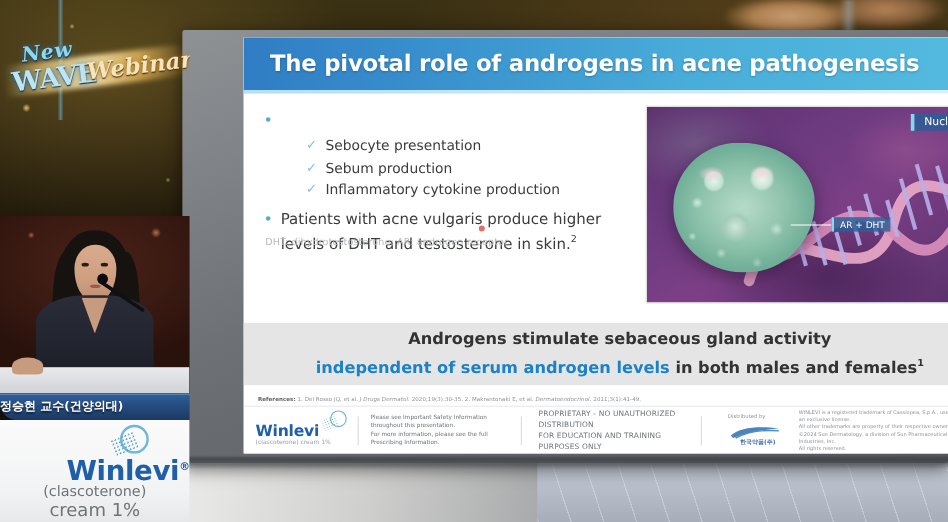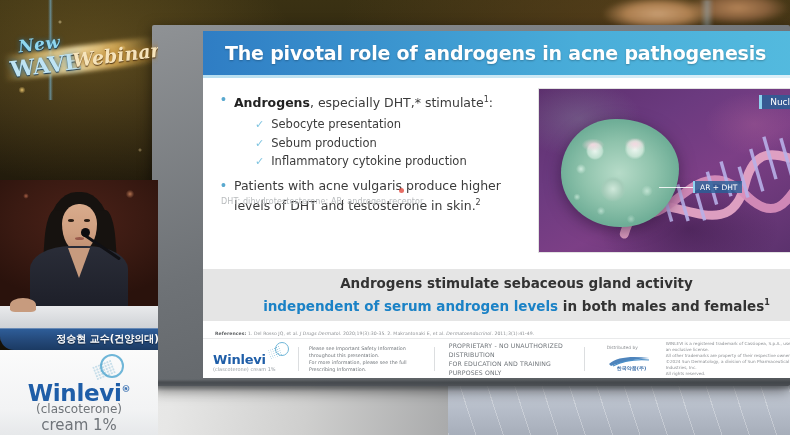--- a/index.html
+++ b/index.html
@@ -157,23 +157,22 @@
     position: absolute; left: 0; bottom: 0; width: 158px; height: 22px;
     background: linear-gradient(180deg, #e9eaec 0%, #cfd2d6 100%);
   }
   .p-hand { position: absolute; left: 10px; bottom: 16px; width: 26px; height: 14px; background:#c79b7e; border-radius: 50% 50% 20% 20%; }
 
   .name-bar {
     position: absolute; left: 0; top: 328px; width: 184px; height: 22px;
     background: linear-gradient(180deg, #2f5f9b 0%, #24497a 55%, #1b3а63 100%);
     background: linear-gradient(180deg, #2f5f9b 0%, #24497a 55%, #1b3a63 100%);
     border-radius: 0 0 14px 14px;
-    display: flex; align-items: center; justify-content: center;
+    display: flex; align-items: center; justify-content: flex-start;
     box-shadow: inset 0 1px 0 rgba(255,255,255,.28);
-    padding-left: 31px;
   }
   .name-bar span {
     color: #fff; font-size: 10px; font-weight: bold;
     font-family: "DejaVu Sans", sans-serif;
     text-shadow: 0 1px 1px rgba(0,0,0,.5);
   }
   .brand-block {
     position: absolute; left: 0; top: 350px; width: 158px; height: 85px;
     background: linear-gradient(180deg, #fbfbfb 0%, #f2f3f4 70%, #e6e8ea 100%);
     text-align: center;
@@ -189,20 +188,21 @@
     position: absolute; left: 0; top: 9px; width: 20px; height: 14px;
     background-image: radial-gradient(circle 1px at 1px 1px, #4e9ec5 70%, transparent 71%);
     background-size: 3px 3px;
     transform: rotate(-22deg);
   }
   .brand-name {
     position: absolute; left: 0; top: 30px; width: 158px;
     font-family: "DejaVu Sans", sans-serif;
     font-size: 23px; font-weight: bold; color: #1f5ea8;
     letter-spacing: -.3px;
+    text-align: right;
   }
   .brand-name sup { font-size: 9px; }
   .brand-sub {
     position: absolute; left: 0; top: 52px; width: 158px;
     font-family: "DejaVu Sans", sans-serif;
     font-size: 12px; color: #6f7479;
   }
   .brand-sub2 {
     position: absolute; left: 0; top: 66px; width: 158px;
     font-family: "DejaVu Sans", sans-serif;
@@ -462,21 +462,20 @@
 
         <div class="slide-title">
           <h1>The pivotal role of androgens in acne pathogenesis</h1>
         </div>
         <div class="title-underline"></div>
 
         <div class="body-left">
 
           <div class="bullet">
             <span class="dot">•</span>
-            <span class="btxt"><b>Androgens</b><span>, especially DHT,* stimulate</span><sup>1</sup><span>:</span></span>
           </div>
 
           <div class="sublist">
             <div class="subitem">
               <span class="chk">✓</span>
               <span class="stxt">Sebocyte presentation</span>
             </div>
             <div class="subitem">
               <span class="chk">✓</span>
               <span class="stxt">Sebum production</span>

